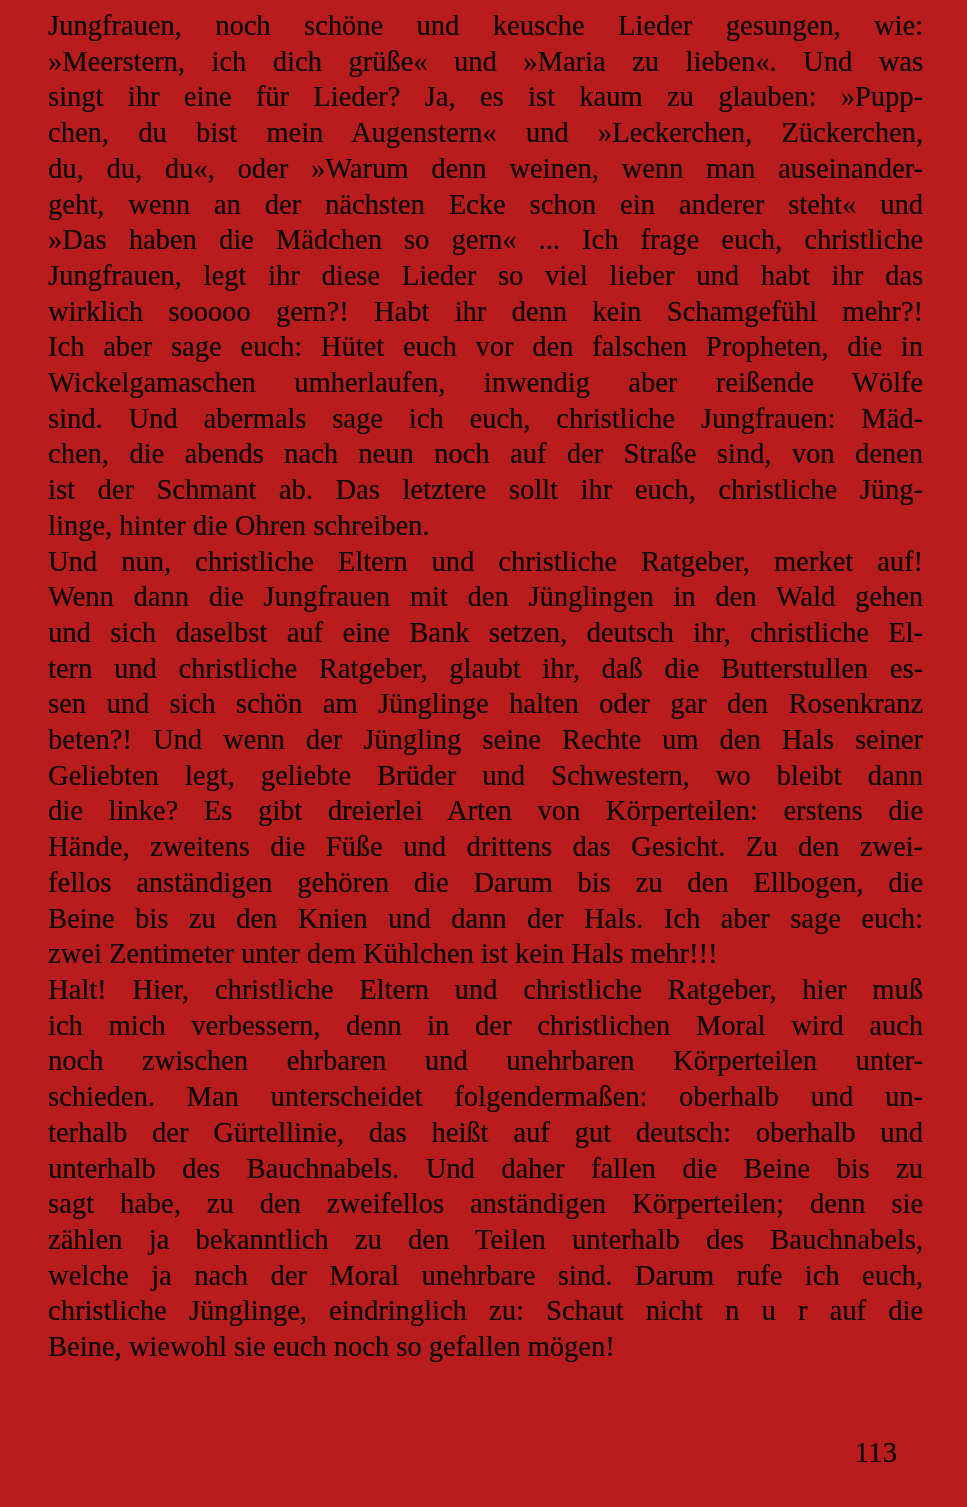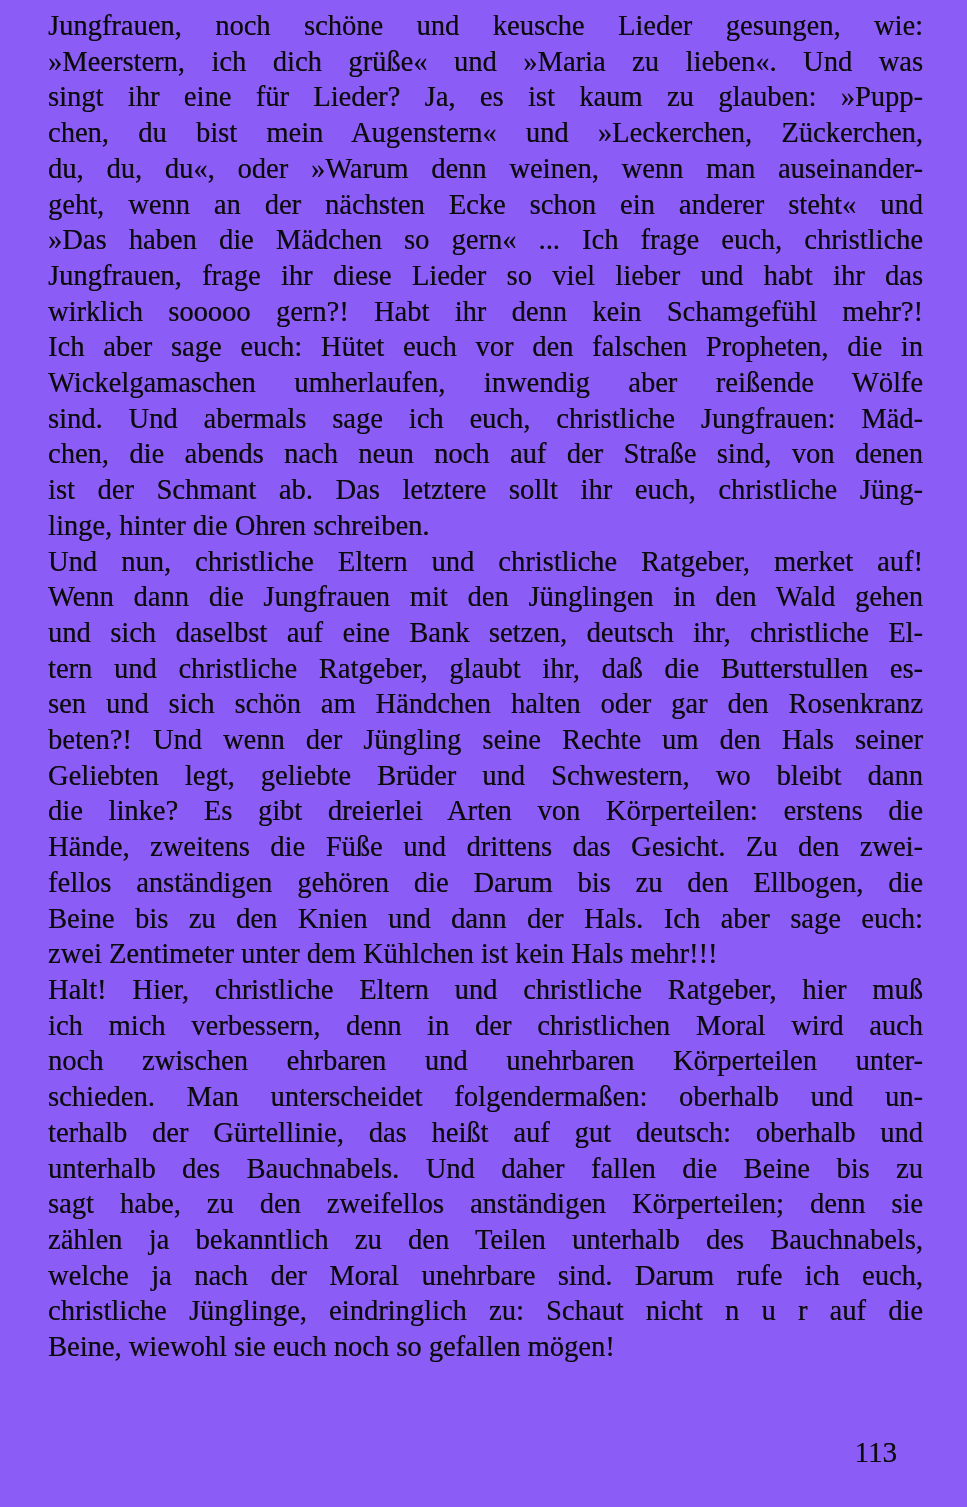--- a/index.html
+++ b/index.html
@@ -4,21 +4,21 @@
 <style>
   html, body {
     margin: 0;
     padding: 0;
     background: #e9e9e9;
   }
   .page {
     position: relative;
     width: 967px;
     height: 1507px;
-    background: #8b5cf6;
+    background: #b91c1c;
     overflow: hidden;
     font-family: "Liberation Serif", "DejaVu Serif", serif;
     color: #0b0b0b;
   }
   .text-block {
     position: absolute;
     left: 48px;
     top: 8px;
     width: 875px;
   }
@@ -53,36 +53,36 @@
   <div class="text-block">
 
     <div class="para">
       <div class="line">Jungfrauen, noch schöne und keusche Lieder gesungen, wie:</div>
       <div class="line">»Meerstern, ich dich grüße« und »Maria zu lieben«. Und was</div>
       <div class="line">singt ihr eine für Lieder? Ja, es ist kaum zu glauben: »Pupp-</div>
       <div class="line">chen, du bist mein Augenstern« und »Leckerchen, Zückerchen,</div>
       <div class="line">du, du, du«, oder »Warum denn weinen, wenn man auseinander-</div>
       <div class="line">geht, wenn an der nächsten Ecke schon ein anderer steht« und</div>
       <div class="line">»Das haben die Mädchen so gern« ... Ich frage euch, christliche</div>
-      <div class="line">Jungfrauen, frage ihr diese Lieder so viel lieber und habt ihr das</div>
+      <div class="line">Jungfrauen, legt ihr diese Lieder so viel lieber und habt ihr das</div>
       <div class="line">wirklich sooooo gern?! Habt ihr denn kein Schamgefühl mehr?!</div>
       <div class="line">Ich aber sage euch: Hütet euch vor den falschen Propheten, die in</div>
       <div class="line">Wickelgamaschen umherlaufen, inwendig aber reißende Wölfe</div>
       <div class="line">sind. Und abermals sage ich euch, christliche Jungfrauen: Mäd-</div>
       <div class="line">chen, die abends nach neun noch auf der Straße sind, von denen</div>
       <div class="line">ist der Schmant ab. Das letztere sollt ihr euch, christliche Jüng-</div>
       <div class="line para-end">linge, hinter die Ohren schreiben.</div>
     </div>
 
     <div class="para">
       <div class="line">Und nun, christliche Eltern und christliche Ratgeber, merket auf!</div>
       <div class="line">Wenn dann die Jungfrauen mit den Jünglingen in den Wald gehen</div>
       <div class="line">und sich daselbst auf eine Bank setzen, deutsch ihr, christliche El-</div>
       <div class="line">tern und christliche Ratgeber, glaubt ihr, daß die Butterstullen es-</div>
-      <div class="line">sen und sich schön am Händchen halten oder gar den Rosenkranz</div>
+      <div class="line">sen und sich schön am Jünglinge halten oder gar den Rosenkranz</div>
       <div class="line">beten?! Und wenn der Jüngling seine Rechte um den Hals seiner</div>
       <div class="line">Geliebten legt, geliebte Brüder und Schwestern, wo bleibt dann</div>
       <div class="line">die linke? Es gibt dreierlei Arten von Körperteilen: erstens die</div>
       <div class="line">Hände, zweitens die Füße und drittens das Gesicht. Zu den zwei-</div>
       <div class="line">fellos anständigen gehören die Darum bis zu den Ellbogen, die</div>
       <div class="line">Beine bis zu den Knien und dann der Hals. Ich aber sage euch:</div>
       <div class="line para-end">zwei Zentimeter unter dem Kühlchen ist kein Hals mehr!!!</div>
     </div>
 
     <div class="para">

